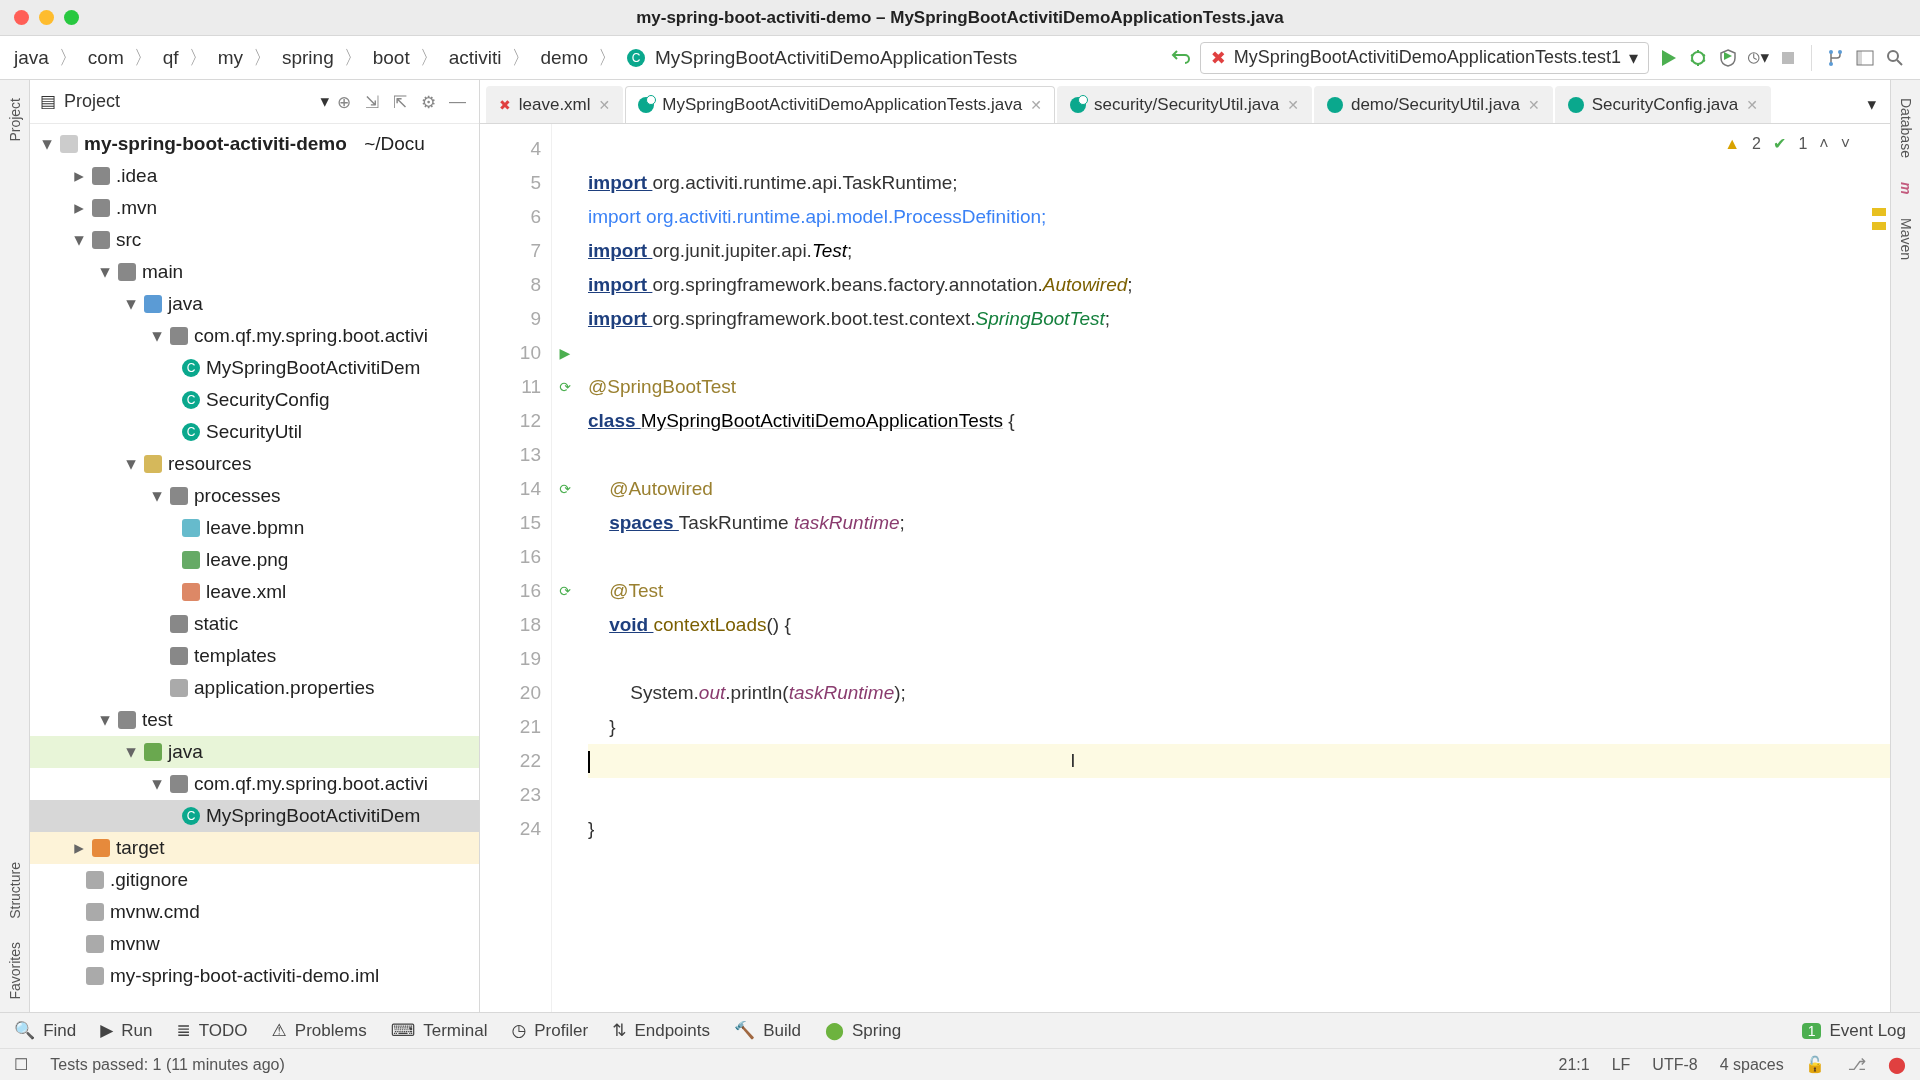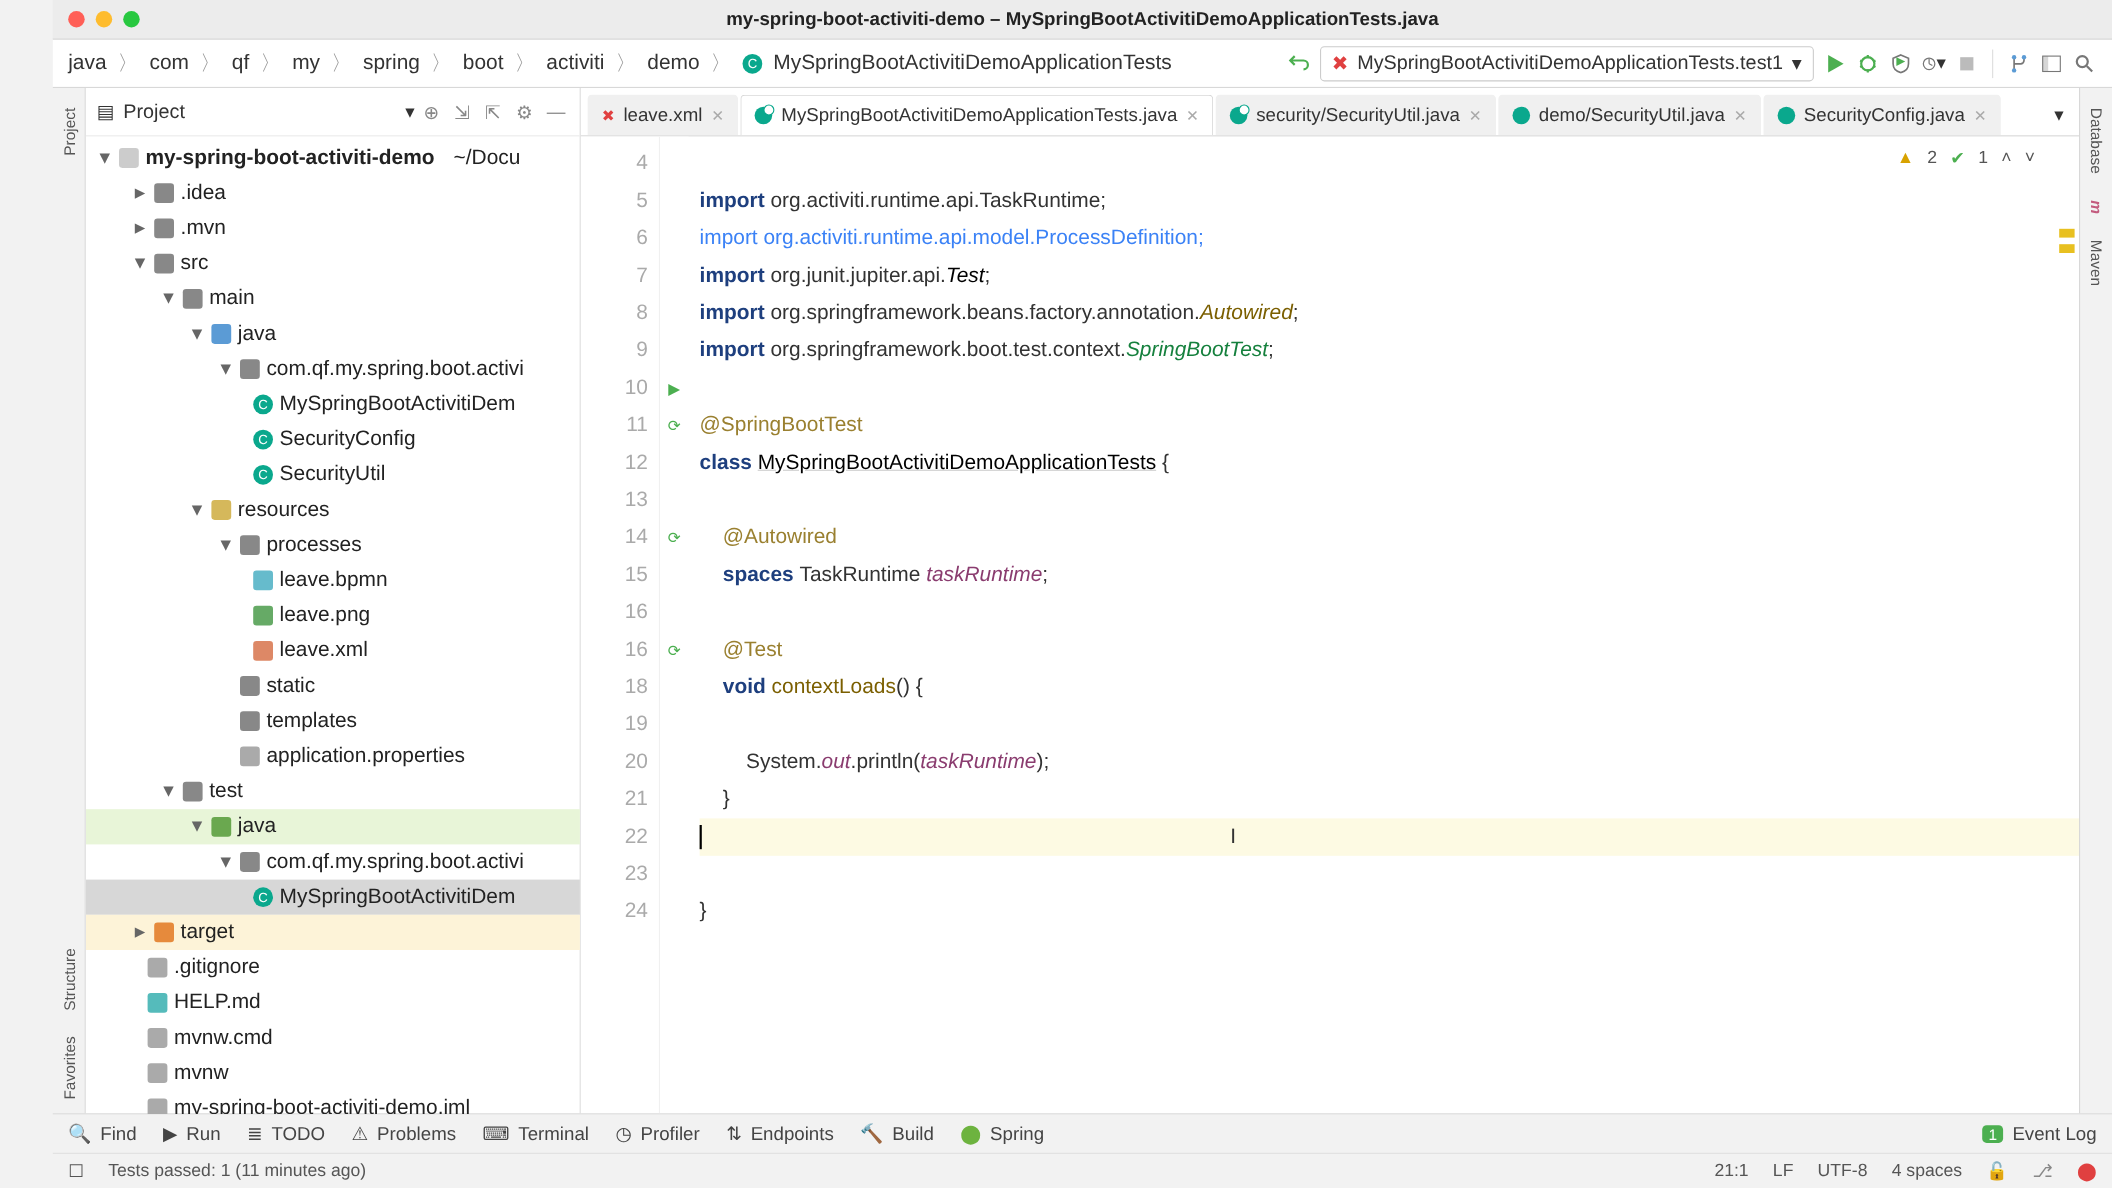--- a/index.html
+++ b/index.html
@@ -1,17 +1,17 @@
 <!DOCTYPE html>
 <html><head>
 <meta charset="utf-8">
 <style>
 * { margin: 0; padding: 0; box-sizing: border-box; font-family: -apple-system, BlinkMacSystemFont, "Segoe UI", sans-serif; }
 body { width: 1920px; height: 1080px; background: #f2f2f2; overflow: hidden; font-size: 17px; color: #333; }
-.window { display: flex; flex-direction: column; height: 100%; padding-left: 48px; }
+.window { display: flex; flex-direction: column; height: 100%; }
 
 
 .titlebar { height: 36px; background: #ececec; display: flex; align-items: center; padding: 0 14px; border-bottom: 1px solid #d8d8d8; position: relative; }
 .traffic { display: flex; gap: 10px; }
 .tl { width: 15px; height: 15px; border-radius: 50%; }
 .tl.red { background: #ff5f57; } .tl.yellow { background: #febc2e; } .tl.green { background: #28c840; }
 .title { position: absolute; left: 50%; transform: translateX(-50%); font-weight: 600; color: #222; }
 
 
 .toolbar { height: 44px; background: #fff; border-bottom: 1px solid #d8d8d8; display: flex; align-items: center; padding: 0 14px; gap: 8px; }
@@ -70,21 +70,21 @@
 .tab .ico { width: 16px; height: 16px; border-radius: 50%; display: inline-block; }
 .tab .ico.c { background: #0aa88d; }
 .tab .ico.cr { background: #0aa88d; position: relative;}
 .tab .ico.cr::after{content:'';position:absolute;width:8px;height:8px;background:#fff;border-radius:50%;top:-2px;right:-2px;border:1px solid #0aa88d;}
 
 .code-wrap { flex: 1; display: flex; position: relative; font-family: "JetBrains Mono", Menlo, Consolas, monospace; font-size: 19px; overflow: hidden; }
 .gutter { width: 72px; background: #fff; text-align: right; color: #aaa; padding: 8px 10px 8px 0; line-height: 34px; user-select: none; border-right: 1px solid #f0f0f0; }
 .gut-ico { width: 26px; background: #fff; padding: 8px 2px; line-height: 34px; font-size: 14px; text-align: center; }
 .gut-ico .grn { color: #4caf50; }
 .code { flex: 1; padding: 8px 0 8px 10px; line-height: 34px; white-space: pre; position: relative; }
-.kw { color: #1e3f7e; font-weight: 600; }
+.kw { color: #1e3f7e; font-weight: 600; text-decoration: underline; }
 .ann { color: #9a8030; }
 .cls { color: #1e3f7e; }
 .clsname { color: #000; }
 .mth { color: #7b5f00; }
 .fld { color: #8a3c6f; font-style: italic; }
 .unused { color: #3b82f6; }
 .hl-line { background: #fdfae3; display: inline-block; width: 100%; }
 .cursor { display: inline-block; width: 2px; height: 22px; background: #000; vertical-align: middle; }
 
 .insp { position: absolute; top: 10px; right: 40px; display: flex; gap: 12px; align-items: center; font-size: 16px; color: #555; }
@@ -341,25 +341,20 @@
         <div class="node hlt">
             <span class="indent" style="width:26px"></span>
             <span class="arrow">▸</span>
             <span class="fico tgt"></span>
             <span class="fname">target</span>
           </div>
         <div class="node">
             <span class="indent" style="width:40px"></span>
             <span class="fico file"></span>
             <span class="fname">.gitignore</span>
-          </div>
-        <div class="node">
-            <span class="indent" style="width:40px"></span>
-            <span class="fico md"></span>
-            <span class="fname">HELP.md</span>
           </div>
         <div class="node">
             <span class="indent" style="width:40px"></span>
             <span class="fico file"></span>
             <span class="fname">mvnw.cmd</span>
           </div>
         <div class="node">
             <span class="indent" style="width:40px"></span>
             <span class="fico file"></span>
             <span class="fname">mvnw</span>

